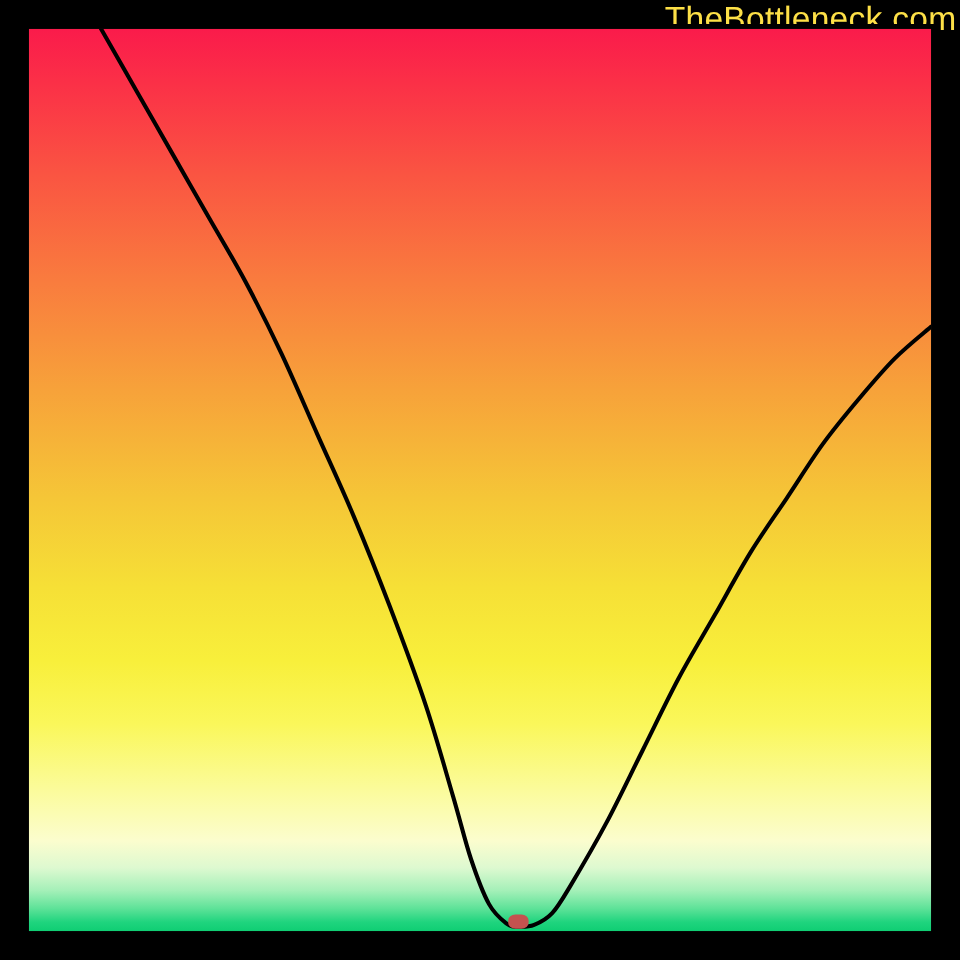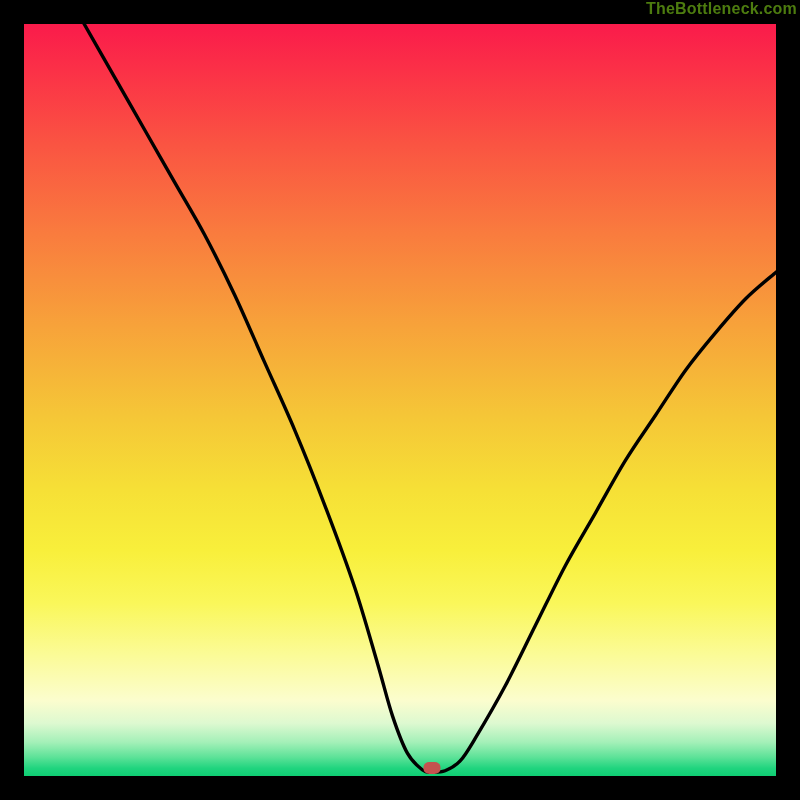--- a/index.html
+++ b/index.html
@@ -63,23 +63,23 @@
     width: 17px;
     height: 12px;
     background: #c4524f;
     border-radius: 6px / 5px;
     transform: translate(-50%, -50%);
   }
   .watermark {
     position: absolute;
     top: 0px;
     right: 3px;
-    color: #4d7c0f;
-    font-size: 16px;
-    font-weight: 700;
+    color: #fde047;
+    font-size: 28px;
+    font-weight: 400;
     letter-spacing: 0.2px;
     user-select: none;
   }
 </style>
 </head>
 <body>
 
 <div class="watermark">TheBottleneck.com</div>
 
 <div class="chart-frame">

